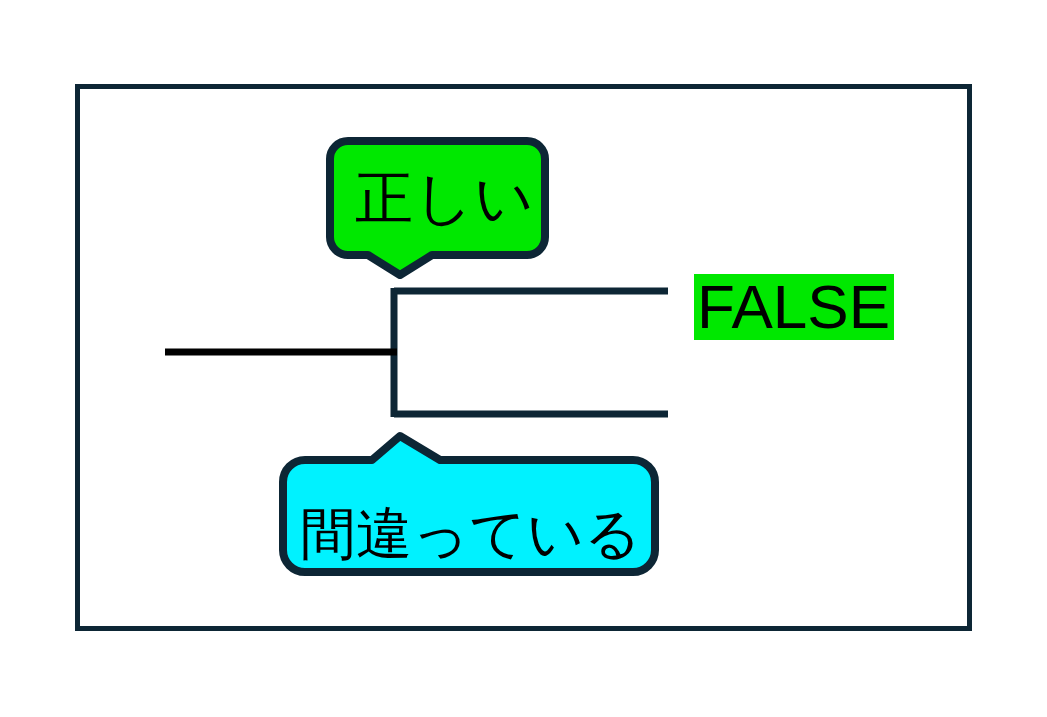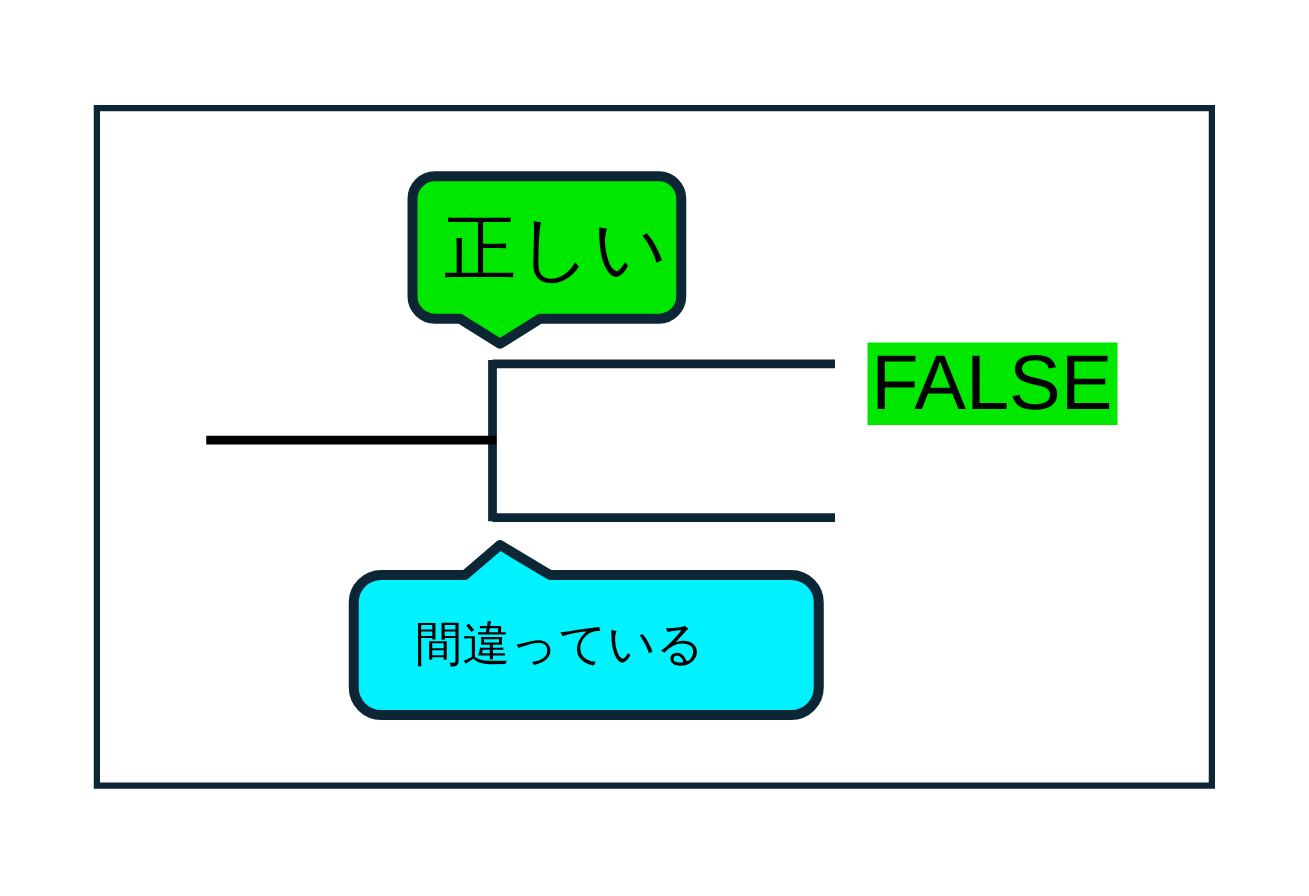--- a/index.html
+++ b/index.html
@@ -71,25 +71,24 @@
   }
   .callout-text-correct {
     left: 355px;
     top: 163px;
     font-size: 58px;
     line-height: 70px;
     letter-spacing: 1px;
   }
   .callout-text-wrong {
     left: 300px;
-    top: 481px;
-    font-size: 38px;
+    top: 500px;
+    font-size: 56px;
     line-height: 68px;
     letter-spacing: 0px;
-    margin-left: 32px;
   }
 </style>
 </head>
 <body>
 
 <div id="stage">
 
   <div class="frame"></div>
 
   <svg class="canvas" viewBox="0 0 1047 717" width="1047" height="717" xmlns="http://www.w3.org/2000/svg">

